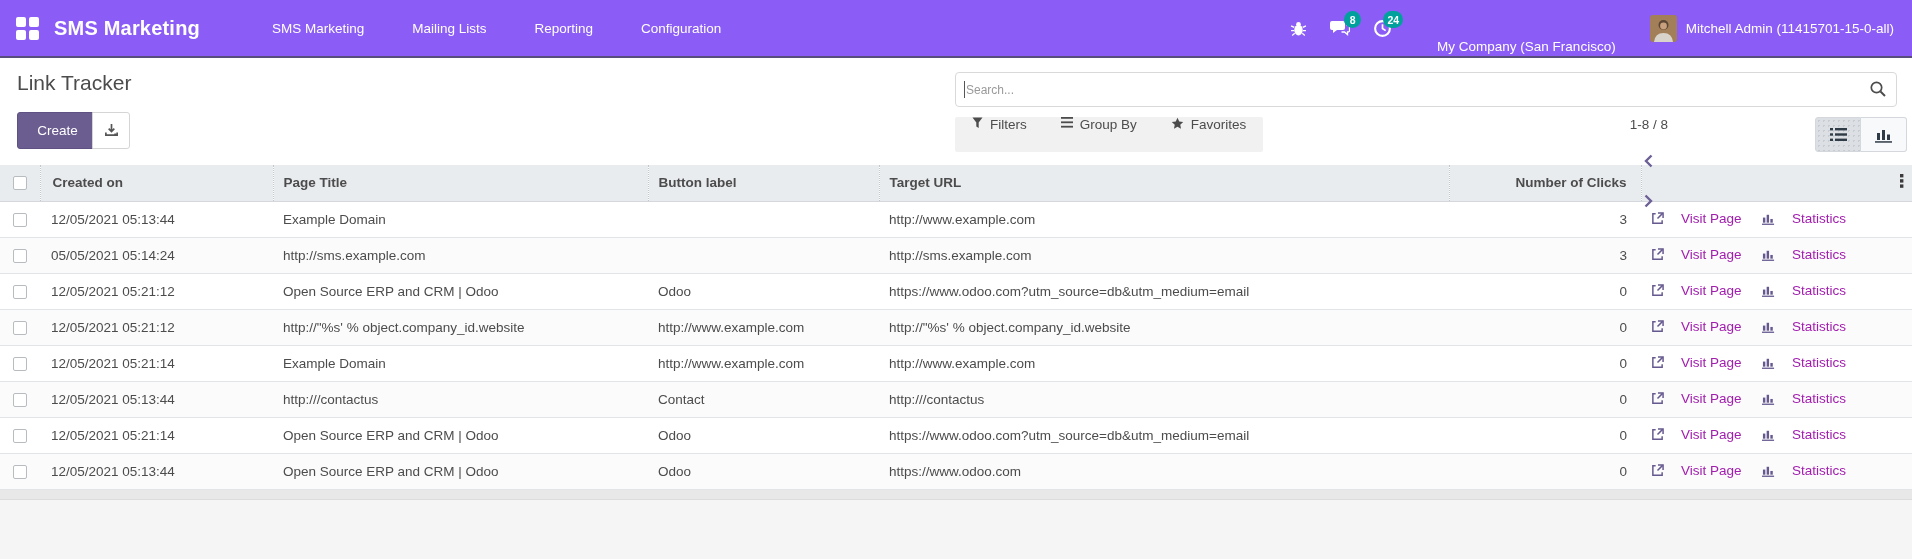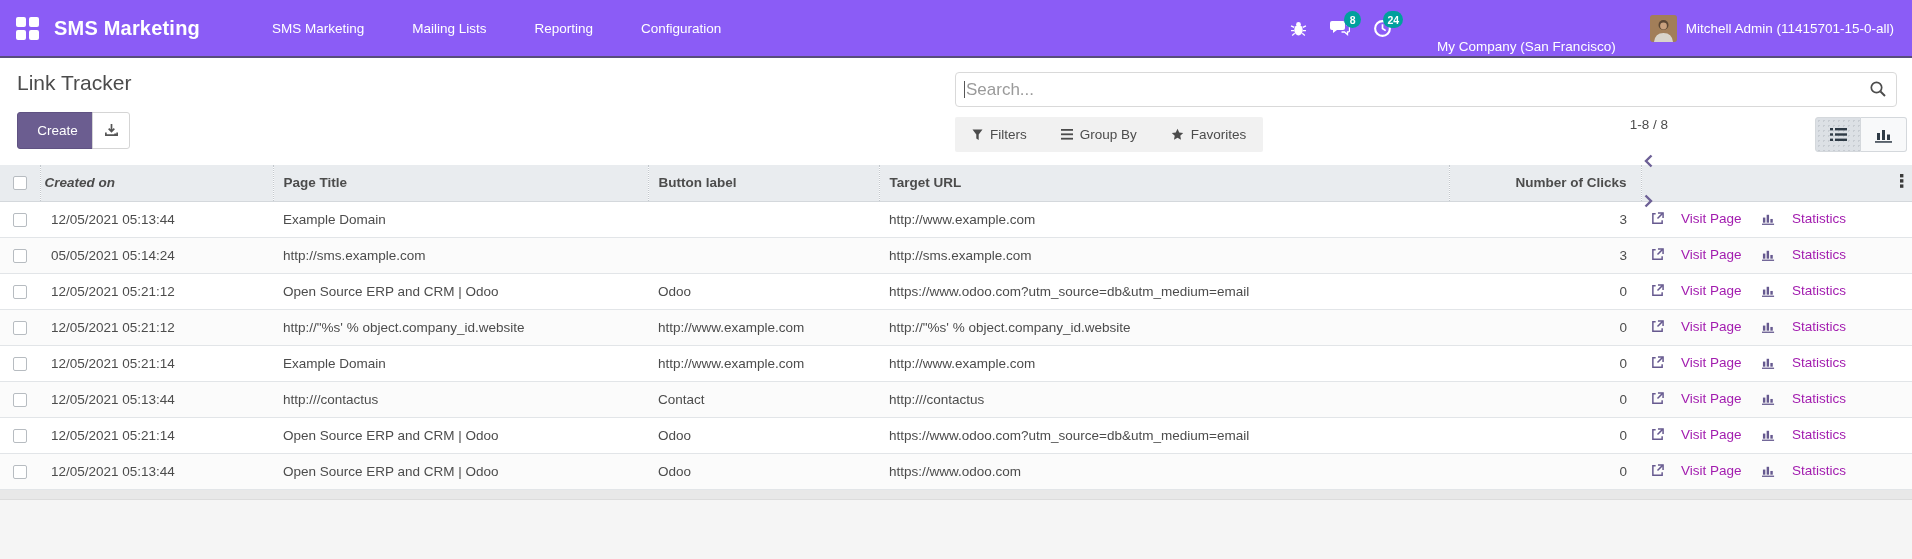--- a/index.html
+++ b/index.html
@@ -30,27 +30,27 @@
   .control-panel { position:relative; height:107px; background:#fff; }
   .page-title { position:absolute; left:17px; top:13px; font-size:21px; color:#4c4c4c; }
   .btn-create { position:absolute; left:17px; top:54px; width:81px; height:37px; background:#6b5d90;
     border:1px solid #5f5282; border-radius:3px 0 0 3px; color:#fff; font-size:13.5px;
     font-family:inherit; cursor:pointer; }
   .btn-export { position:absolute; left:92px; top:54px; width:38px; height:37px; background:#fff;
     border:1px solid #d5d5d5; border-radius:0 3px 3px 0; cursor:pointer; display:flex;
     align-items:center; justify-content:center; }
   .search-box { position:absolute; left:955px; top:14px; width:942px; height:35px; }
   .search-input { width:100%; height:100%; border:1px solid #d9d9d9; border-radius:4px;
-    padding:0 36px 0 10px; font-size:17px; font-family:inherit; color:#4c4c4c; background:#fff; }
+    padding:0 36px 0 10px; font-size:12px; font-family:inherit; color:#4c4c4c; background:#fff; }
   .search-input::placeholder { color:#9a9a9a; }
   .search-caret { position:absolute; left:9px; top:9px; width:1px; height:17px; background:#555; }
   .search-glass { position:absolute; right:10px; top:8px; cursor:pointer; }
   .filter-bar { position:absolute; left:955px; top:59px; height:35px; display:flex; align-items:stretch;
     background:#f1f1f1; border-radius:2px; }
-  .fbtn { display:flex; align-items:center; gap:7px; padding:0 17px; font-size:13.5px; color:#4c4c4c;
+  .fbtn { display:flex; gap:7px; padding:0 17px; font-size:13.5px; color:#4c4c4c;
     cursor:pointer; white-space:nowrap; }
   .pager { position:absolute; right:244px; top:59px; height:35px; display:flex; align-items:center;
     gap:18px; font-size:13.5px;flex-direction:column; }
   .pager-arrow { padding:4px 9px; cursor:pointer; display:flex; align-items:center; }
   .view-switcher { position:absolute; right:5px; top:59px; height:35px; display:flex; }
   .vbtn { width:46px; height:35px; display:flex; align-items:center; justify-content:center;
     border:1px solid #d4d8dc; background:#f8f9fa; cursor:pointer; }
   .vbtn.active { background:#dce0e5;
     background-image: radial-gradient(#c7ccd2 1px, transparent 1px); background-size:5px 5px; }
   .vbtn:first-child { border-radius:3px 0 0 3px; }
@@ -61,21 +61,21 @@
   thead th { height:36px; background:#e9ecef; text-align:left; font-weight:bold; color:#4c4c4c;
     padding:0 0 0 10px; border-bottom:1px solid #d4d8dc; border-right:1px dotted #c3c8cd;
     overflow:hidden; white-space:nowrap; cursor:pointer; }
   thead th:last-child, thead th.no-sep { border-right:none; }
   tbody td { height:36px; padding:0 0 0 10px; border-bottom:1px solid #e2e5e8; overflow:hidden;
     white-space:nowrap; text-overflow:ellipsis; color:#4c4c4c; background:#fff; cursor:pointer; }
   tbody tr:nth-child(even) td { background:#fbfbfb; }
   th.col-check, td.col-check { width:40px; text-align:center; padding:0; }
   .cb { width:14px; height:14px; border:1px solid #b7bcc1; border-radius:2px; background:#fff;
     display:inline-block; vertical-align:middle; cursor:pointer; }
-  th.col-created { padding-left:4px;font-style:italic; } td.cell-created { padding-left:11px; }
+  th.col-created { padding-left:12px; } td.cell-created { padding-left:11px; }
   th.num, td.num { text-align:right; padding-right:14px; }
   td.linkcell { color:#66598f; }
   .rowlink { display:inline-flex; align-items:center; gap:17px; color:#a21caf; cursor:pointer; }
   .rowlink svg { flex:0 0 auto; }
   th.col-dots { text-align:right; padding-right:8px; cursor:pointer; }
   .list-footer { height:10px; background:#e8e8e8; border-bottom:1px solid #dcdcdc; }
   .bottom-space { height:100%; background:#f5f5f5; }
 </style>
 </head>
 <body>

